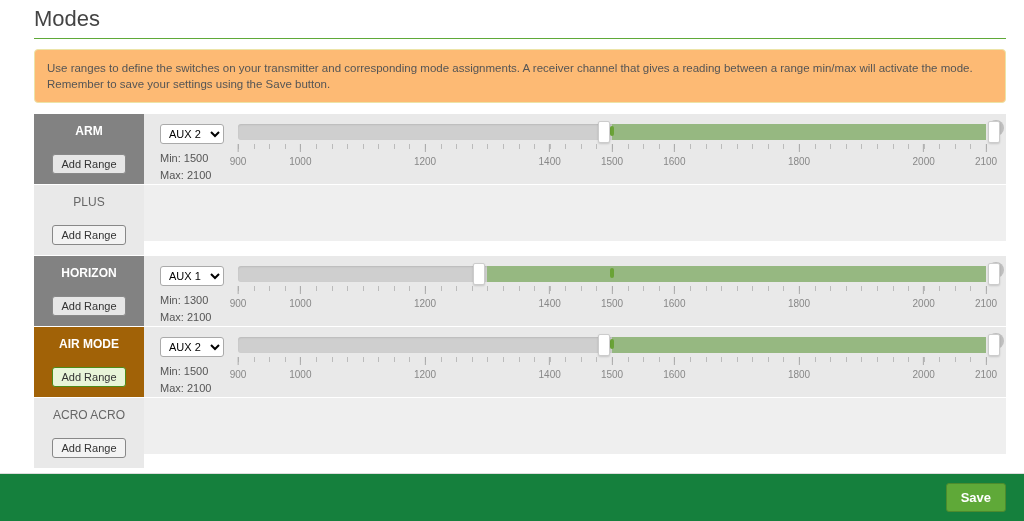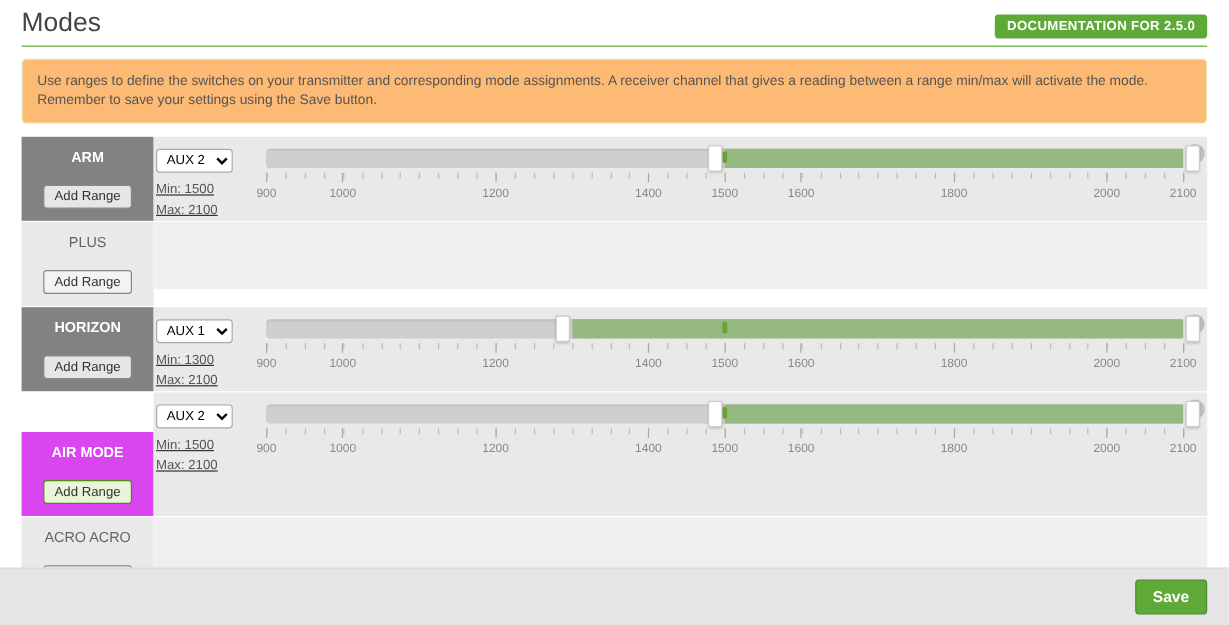--- a/index.html
+++ b/index.html
@@ -1,59 +1,58 @@
 <!DOCTYPE html>
 <html><head>
 <meta charset="utf-8">
 <style>
   * { box-sizing: border-box; margin: 0; padding: 0; }
   body { font-family: Arial, Helvetica, sans-serif; font-size: 12px; color: #333; background: #fff; }
-  .page { width: 1024px; height: 521px; position: relative; overflow: hidden; }
+  .page { width: 1024px; height: 521px; position: relative; overflow: hidden; padding-left: 16px; }
   .content { padding: 0 18px; }
   .header { display: flex; justify-content: space-between; align-items: flex-end; padding-top: 6px; }
   .header h1 { font-size: 22px; font-weight: 400; color: #444; }
   .doc-btn { background: #5fa938; color: #fff; font-size: 11px; font-weight: bold; padding: 4px 10px; border-radius: 3px; border: none; cursor: pointer; letter-spacing: .3px; }
   .hr { border: none; border-top: 1px solid #5fa938; margin: 6px 0 10px; }
   .info { background: #fdba74; border: 1px solid #ece4a8; border-radius: 4px; padding: 10px 12px; font-size: 11.5px; color: #555; line-height: 1.4; margin-bottom: 10px; }
   .modes { }
   .mode-row { display: flex; border-top: 1px solid #fff; }
   .mode-name { width: 110px; display: flex; flex-direction: column; align-items: center; justify-content: center; gap: 16px; padding: 10px 0; }
   .mode-name.gray { background: #828282; color: #fff; font-weight: bold; font-size: 12px; }
   .mode-name.light { background: #e9e9e9; color: #666; font-size: 12px; }
-  .mode-name.green { background: #d946ef; color: #fff; font-weight: bold; font-size: 12px; margin-top: 33px; }
+  .mode-name.green { background: #a16207; color: #fff; font-weight: bold; font-size: 12px; }
   .add-range { background: #f3f3f3; border: 1px solid #888; border-radius: 3px; padding: 3px 8px; font-size: 11px; cursor: pointer; color: #333; }
   .mode-name.gray .add-range { background: #e6e6e6; }
   .mode-name.green .add-range { background: #e8f5d9; border-color: #4d8b18; }
   .range-panel { flex: 1; background: #e9e9e9; position: relative; padding: 10px 20px 6px 14px; }
   .range-panel.empty { height: 56px; background: #efefef; }
-  .aux-col { position: absolute; left: 2px; top: 10px; width: 70px; text-decoration: underline; }
+  .aux-col { position: absolute; left: 16px; top: 10px; width: 70px; }
   .aux-select { width: 64px; padding: 2px 4px; font-size: 11px; border: 1px solid #aaa; border-radius: 3px; background: #fff; cursor: pointer; }
   .minmax { font-size: 11px; color: #555; margin-top: 6px; line-height: 1.5; }
   .slider-wrap { margin-left: 80px; position: relative; }
   .track { position: relative; height: 16px; background: #cfcfcf; border-radius: 3px; box-shadow: inset 0 1px 2px rgba(0,0,0,.1); }
   .fill { position: absolute; top: 0; bottom: 0; background: #96b881; }
   .handle { position: absolute; top: -3px; width: 12px; height: 22px; background: #fff; border: 1px solid #ccc; border-radius: 2px; box-shadow: 0 1px 2px rgba(0,0,0,.15); cursor: grab; }
   .pointer { position: absolute; top: 2px; width: 4px; height: 10px; background: #6aa336; border-radius: 2px; }
   .ticks { position: relative; height: 34px; margin-top: 4px; }
   .tick { position: absolute; top: 0; font-size: 10px; color: #888; text-align: center; transform: translateX(-50%); }
   .tick .mark { display: block; width: 1px; height: 8px; background: #aaa; margin: 0 auto 4px; }
   .subticks { position: absolute; top: 0; left: 0; right: 0; height: 5px; }
   .sub { position: absolute; top: 0; width: 1px; height: 5px; background: #bbb; }
   .close { position: absolute; right: 2px; top: 6px; width: 16px; height: 16px; border-radius: 50%; background: #bfbfbf; color: #fff; font-size: 11px; line-height: 16px; text-align: center; cursor: pointer; }
-  .footer { position: absolute; bottom: 0; left: 0; right: 0; height: 48px; background: #e5e5e5; border-top: 1px solid #ddd; display: flex; justify-content: flex-end; align-items: center; padding-right: 18px; }
+  .footer { position: absolute; bottom: 0; left: 0; right: 0; height: 48px; background: #15803d; border-top: 1px solid #ddd; display: flex; justify-content: flex-end; align-items: center; padding-right: 18px; }
   .save-btn { background: #5fa938; color: #fff; border: 1px solid #4d8b2d; border-radius: 3px; padding: 6px 14px; font-size: 13px; font-weight: bold; cursor: pointer; }
 </style>
 </head>
 <body>
 <div class="page">
 <div class="content">
 
 <div class="header">
   <h1>Modes</h1>
-  <button class="doc-btn">DOCUMENTATION FOR 2.5.0</button>
 </div>
 <hr class="hr">
 <div class="info">Use ranges to define the switches on your transmitter and corresponding mode assignments. A receiver channel that gives a reading between a range min/max will activate the mode. Remember to save your settings using the Save button.</div>
 
 <div class="modes" id="modes">
         <div class="mode-row">
           <div class="mode-name gray">
             <div>ARM</div>
             <button class="add-range">Add Range</button>
           </div>

